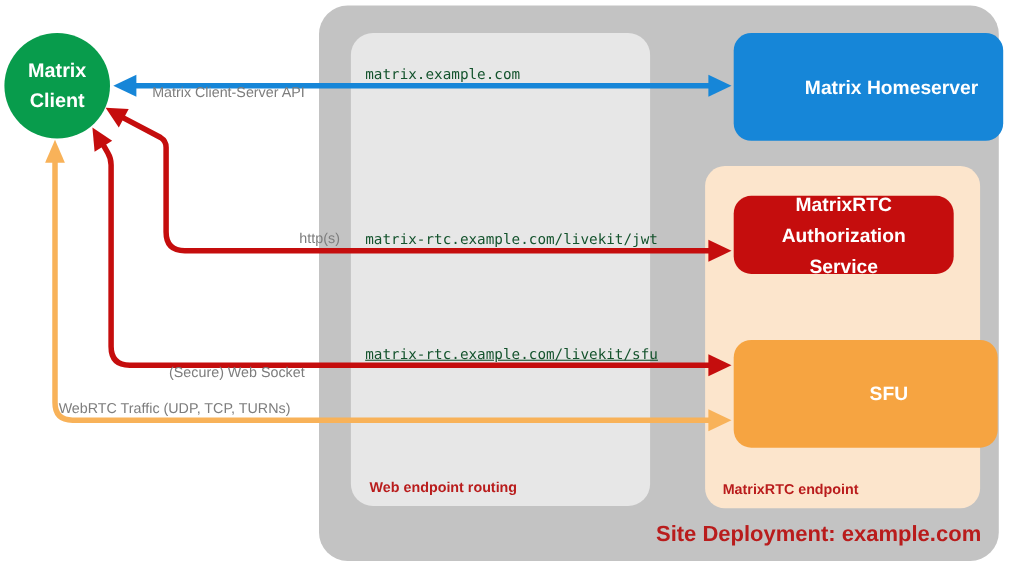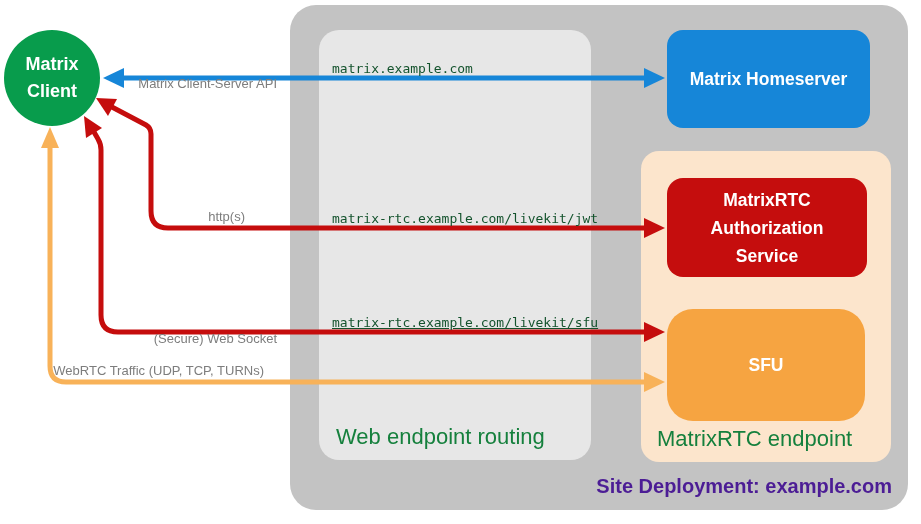--- a/index.html
+++ b/index.html
@@ -17,41 +17,41 @@
   .routing-box {
     left: 319px; top: 30px; width: 272px; height: 430px;
     border-radius: 20px;
   }
   .backend-box {
     left: 641px; top: 151px; width: 250px; height: 311px;
     border-radius: 18px;
   }
   .container-label {
     position: absolute; left: 17px; bottom: 10px;
-    font-weight: normal; font-size: 22px; color: #15803d; white-space: nowrap;
+    font-weight: bold; font-size: 13px; color: #b91c1c; white-space: nowrap;
   }
   .site-label {
     position: absolute; right: 16px; bottom: 12px;
-    font-weight: bold; font-size: 20px; color: #4c1d95; white-space: nowrap;
+    font-weight: bold; font-size: 20px; color: #b91c1c; white-space: nowrap;
   }
 
   
   .node {
     display: flex; align-items: center; justify-content: center;
     text-align: center; color: #ffffff; font-weight: bold;
-    border-radius: 16px; font-size: 17.5px; line-height: 1.6;
+    border-radius: 16px; font-size: 17.5px; line-height: 1.6; padding-left: 42px;
   }
   .client-circle {
     left: 4px; top: 30px; width: 96px; height: 96px;
     border-radius: 50%; font-size: 18px; line-height: 1.5; padding: 0 6px;
     box-sizing: border-box;
   }
   .homeserver { left: 667px; top: 30px; width: 203px; height: 98px; }
-  .auth       { left: 667px; top: 178px; width: 200px; height: 99px; padding: 0 36px; box-sizing: border-box; }
-  .sfu        { left: 667px; top: 309px; width: 198px; height: 112px; border-radius: 26px; }
+  .auth       { left: 667px; top: 178px; width: 200px; height: 71px; padding: 0 36px; box-sizing: border-box; }
+  .sfu        { left: 667px; top: 309px; width: 198px; height: 98px; }
 
   
   .arrow-layer { left: 0; top: 0; width: 921px; height: 524px; pointer-events: none; }
   .arrow-layer svg { display: block; }
 
   
   .edge-label {
     position: absolute; width: 230px; text-align: right;
     font-size: 13px; color: #7d7d7d; white-space: nowrap;
   }
@@ -107,19 +107,19 @@
     <polygon points="84,116 102,128 86,138" style="fill: rgb(197, 13, 13);"></polygon>
     <polygon points="665,332 644,322 644,342" style="fill: rgb(197, 13, 13);"></polygon>
 
     <path d="M 50 144 V 366 Q 50 382 66 382 H 648" fill="none" stroke-width="5" style="stroke: rgb(248, 178, 89);"></path>
     <polygon points="50,127 41,148 59,148" style="fill: rgb(248, 178, 89);"></polygon>
     <polygon points="665,382 644,372 644,392" style="fill: rgb(248, 178, 89);"></polygon>
   </svg>
 </div>
 
 <div class="edge-label" style="right:644px; top:76px;text-align:right;">Matrix Client-Server API</div>
-<div class="edge-label" style="right:676px; top:209px;">http(s)</div>
+<div class="edge-label" style="right:612px; top:209px;">http(s)</div>
 <div class="edge-label" style="right:644px; top:331px;">(Secure) Web Socket</div>
 <div class="edge-label" style="right:657px; top:363px;">WebRTC Traffic (UDP, TCP, TURNs)</div>
 
 <div class="mono-label" style="top:61px;">matrix.example.com</div>
 <div class="mono-label" style="top:211px;text-align:right;">matrix-rtc.example.com/livekit/jwt</div>
 <div class="mono-label" style="top:315px;text-decoration:underline;">matrix-rtc.example.com/livekit/sfu</div>
 
 </body></html>

